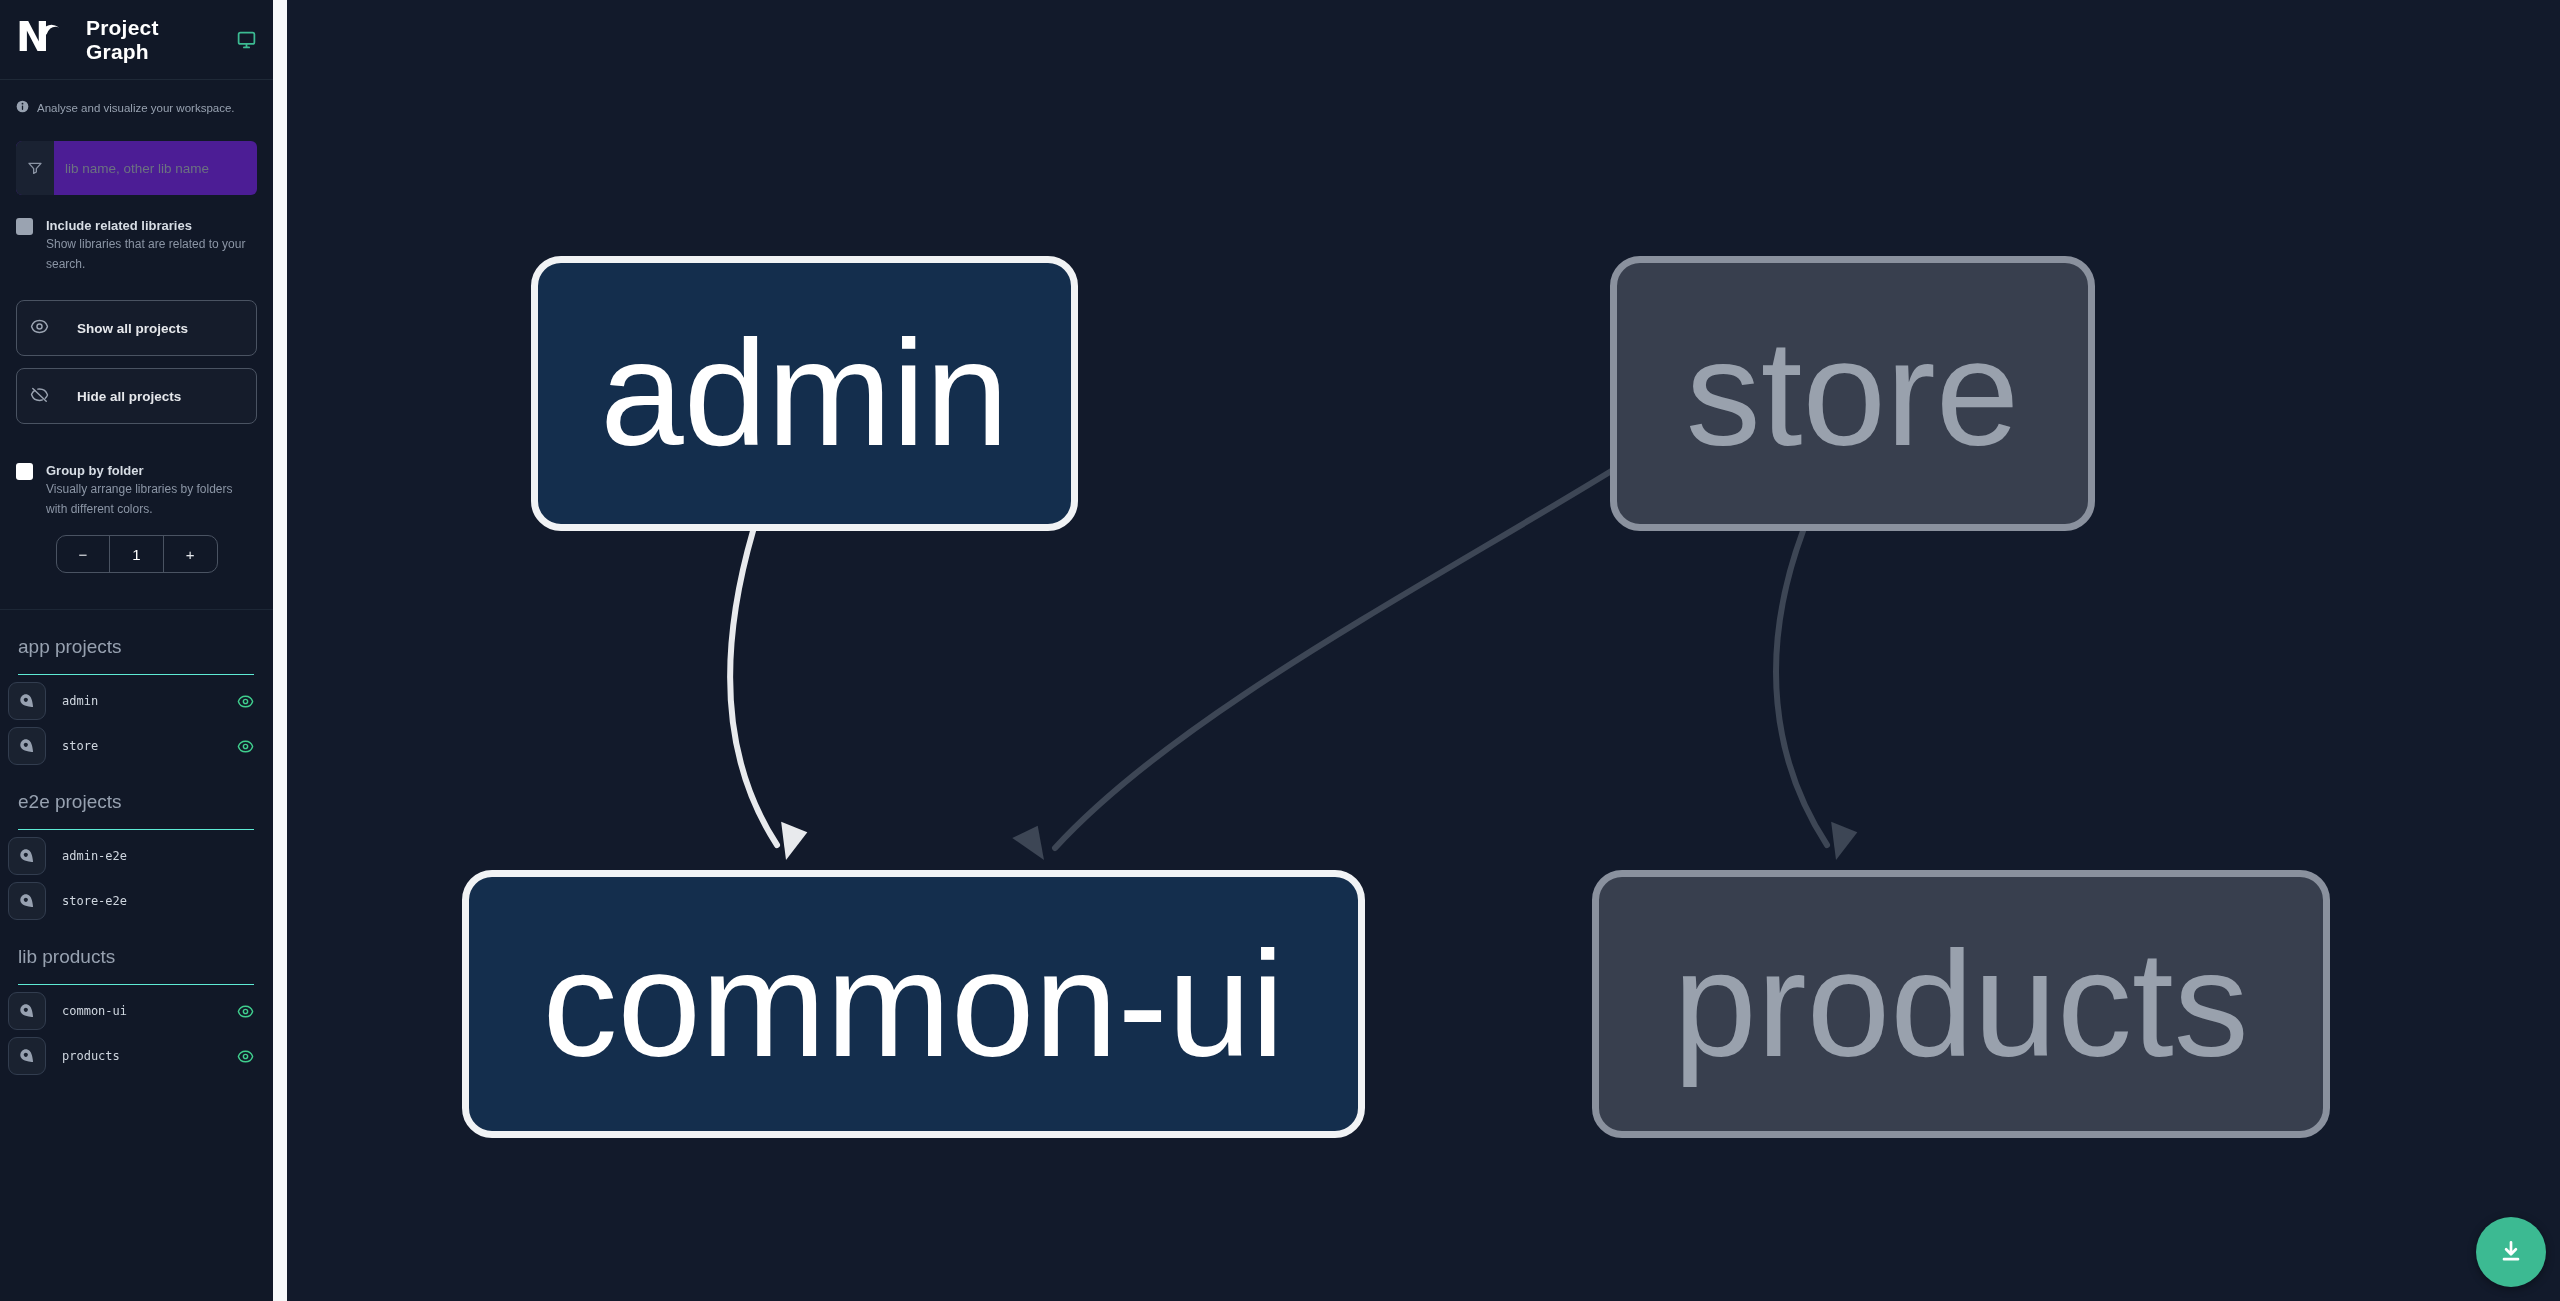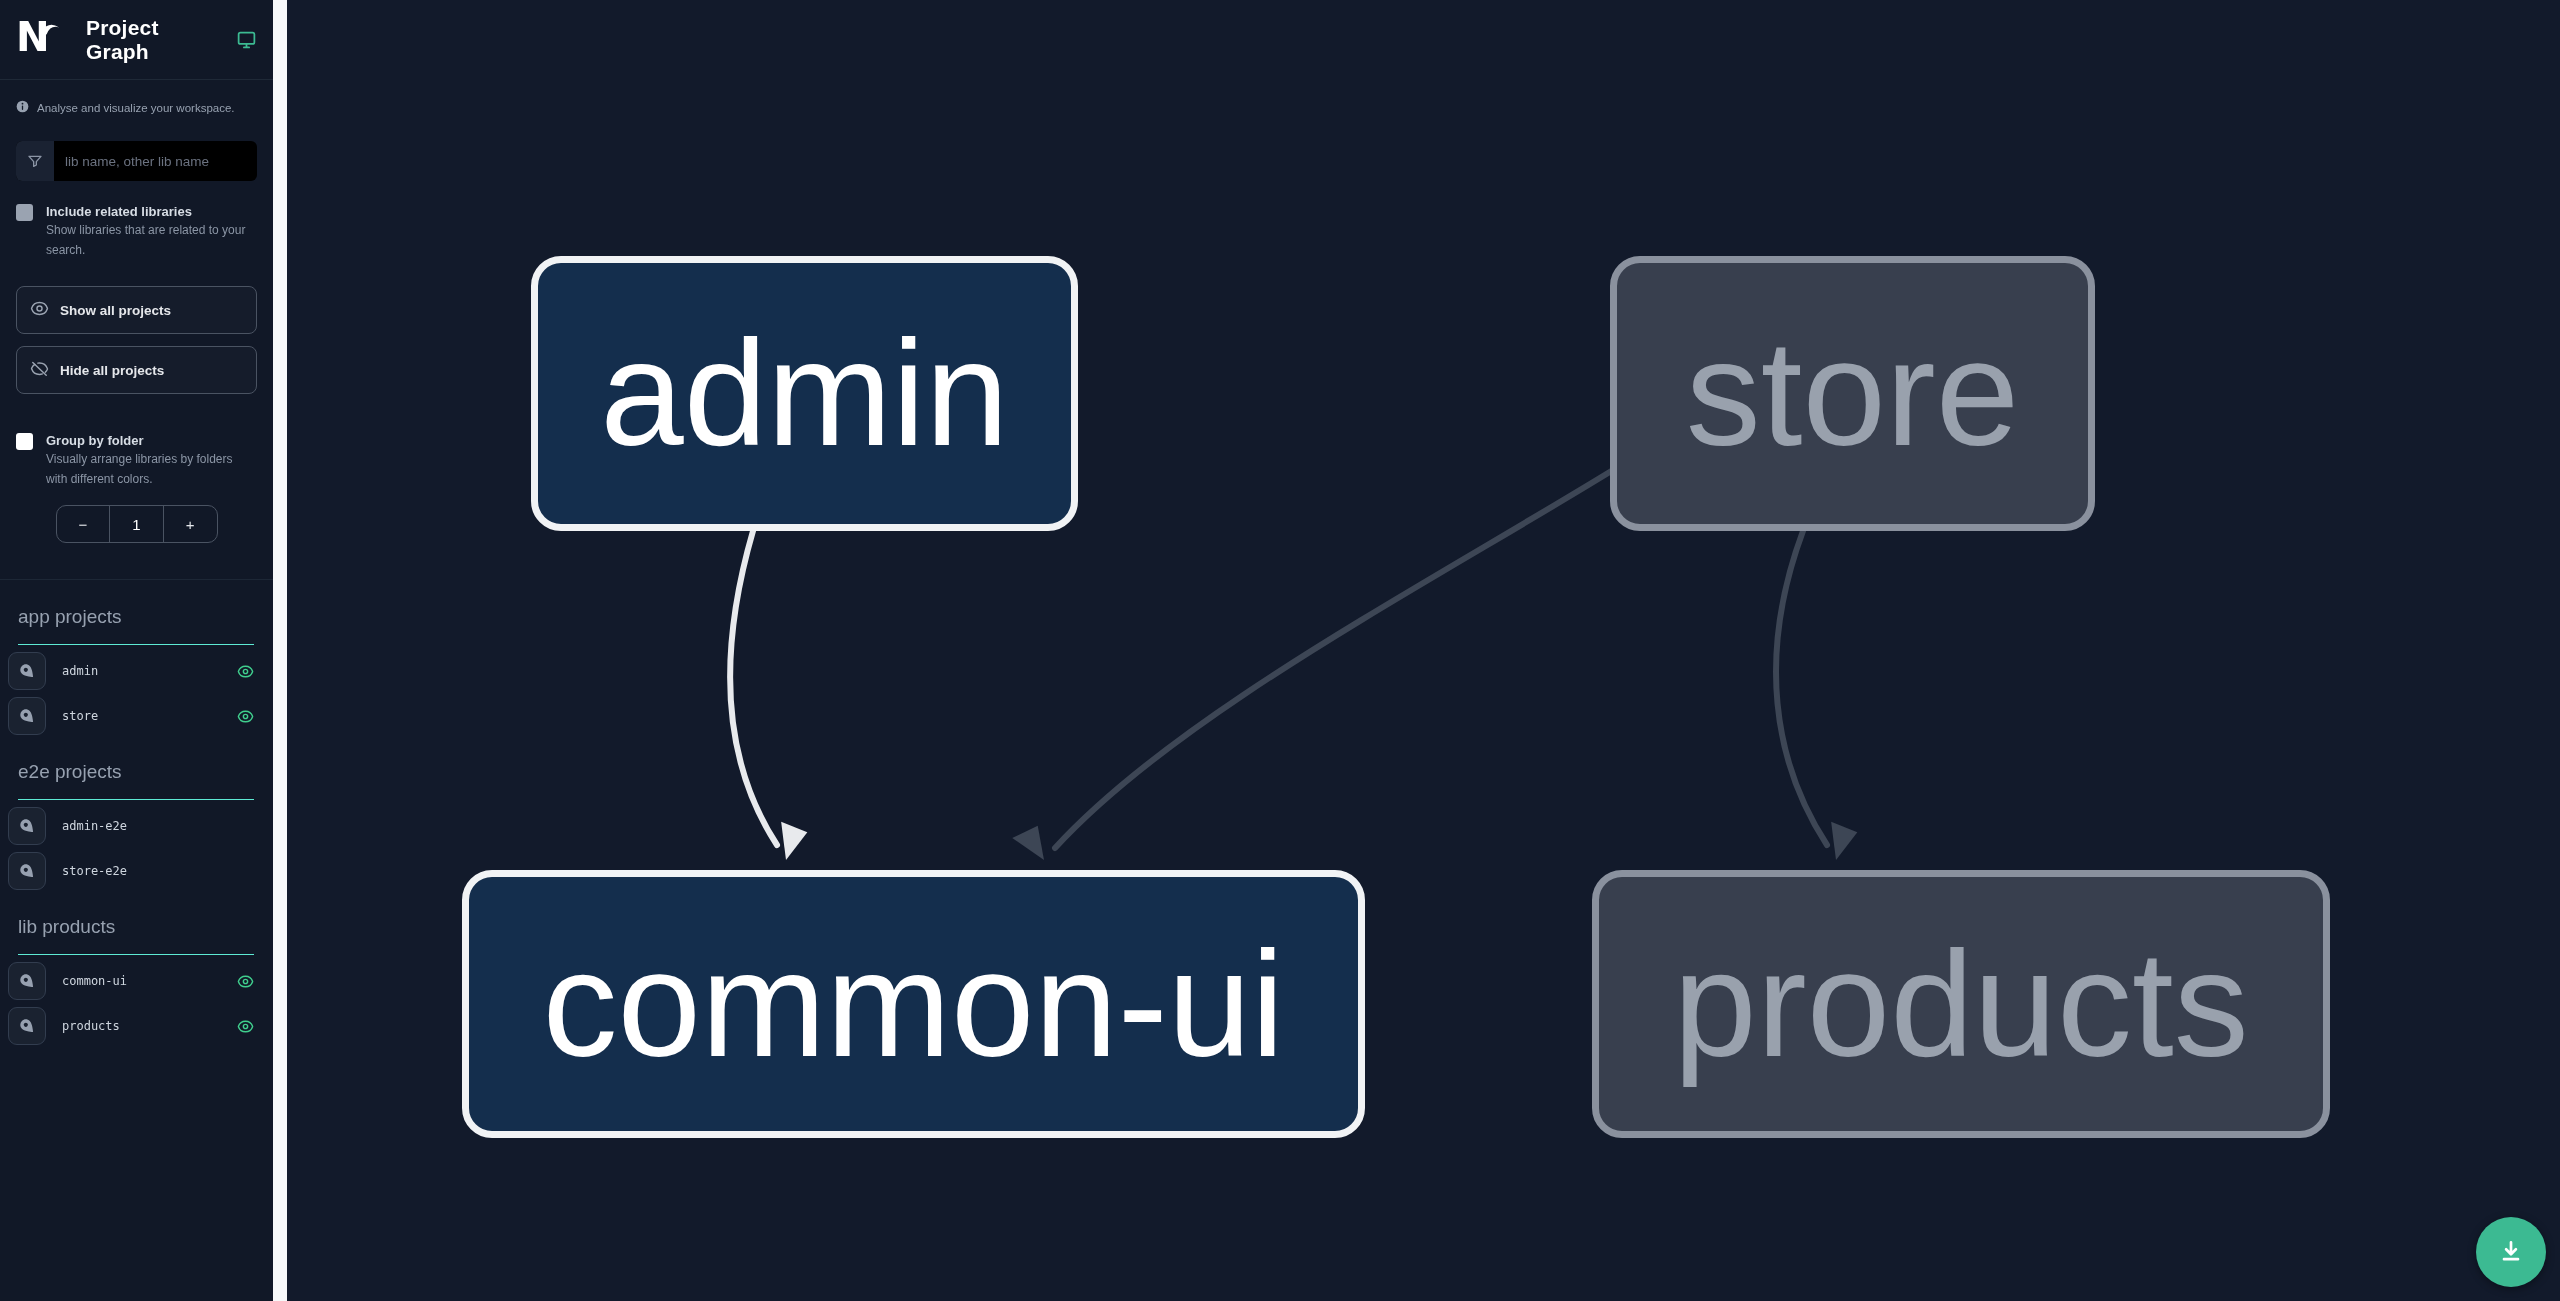--- a/index.html
+++ b/index.html
@@ -22,35 +22,35 @@
   .app{display:flex;width:2560px;height:1301px}
 
   
   .sidebar{width:273px;flex-shrink:0;background:var(--sidebar-bg);color:#e5e7eb;
     display:flex;flex-direction:column;overflow:hidden}
   .sb-header{height:80px;display:flex;align-items:center;padding:0 16px;gap:24px;
     border-bottom:1px solid #1f2937;flex-shrink:0}
   .sb-title{font-size:21px;font-weight:bold;color:#fff;letter-spacing:.2px}
   .monitor-wrap{display:flex;align-items:center}
   .tagline-row{display:flex;align-items:center;gap:8px;padding:20px 16px 0;color:#97a1b0;font-size:11.5px}
-  .search{margin:26px 16px 0;height:40px;display:flex;border-radius:6px;overflow:hidden;background:#000000}
+  .search{margin:26px 16px 0;height:54px;display:flex;border-radius:6px;overflow:hidden;background:#4c1d95}
   .search .icon-cell{width:38px;background:#1a2232;display:flex;align-items:center;justify-content:center;flex-shrink:0}
   .search input{flex:1;min-width:0;background:transparent;border:none;outline:none;color:#d1d5db;
     font-size:13.5px;padding:0 11px;font-family:"Liberation Sans",sans-serif}
   .search input::placeholder{color:#6b7280}
   .check-row{margin:22px 16px 0;display:flex;gap:13px;align-items:flex-start}
   .box{width:17px;height:17px;border-radius:3px;flex-shrink:0;margin-top:1px;
     display:flex;align-items:center;justify-content:center;cursor:pointer}
   .box.gray{background:#9aa3b1}
   .box.white{background:#ffffff}
   .box.checked{background:var(--accent)}
   .check-label{font-size:13px;font-weight:bold;color:#d7dde5;line-height:17px;display:block}
   .check-desc{font-size:12px;color:#8b95a5;line-height:19px;margin-top:3px;max-width:190px}
-  .side-btn{margin:12px 16px 0;height:48px;flex-shrink:0;border:1px solid #4a5362;border-radius:8px;
-    background:rgba(255,255,255,.02);display:flex;align-items:center;gap:11px;padding:0 13px;
+  .side-btn{margin:12px 16px 0;height:56px;flex-shrink:0;border:1px solid #4a5362;border-radius:8px;
+    background:rgba(255,255,255,.02);display:flex;align-items:center;gap:28px;padding:0 13px;
     color:#e5e7eb;font-size:13.5px;font-weight:bold;cursor:pointer;font-family:"Liberation Sans",sans-serif}
   .side-btn:first-of-type{margin-top:26px}
   .stepper{margin:16px auto 0;width:162px;height:38px;border:1px solid #4a5362;border-radius:10px;
     display:flex;overflow:hidden;flex-shrink:0}
   .step-cell{flex:1;display:flex;align-items:center;justify-content:center;font-size:15px;
     color:#e5e7eb;background:transparent;border:none;cursor:pointer;font-family:"Liberation Sans",sans-serif}
   .step-cell.value{border-left:1px solid #4a5362;border-right:1px solid #4a5362;color:#fff;cursor:default}
   .sb-divider{border:none;border-top:1px solid #1d2736;margin:36px 0 0}
   .section{padding:0 17px 0 8px}
   .section-title{margin:26px 2px 0 10px;font-size:19px;color:#97a1b0;padding-bottom:16px;

